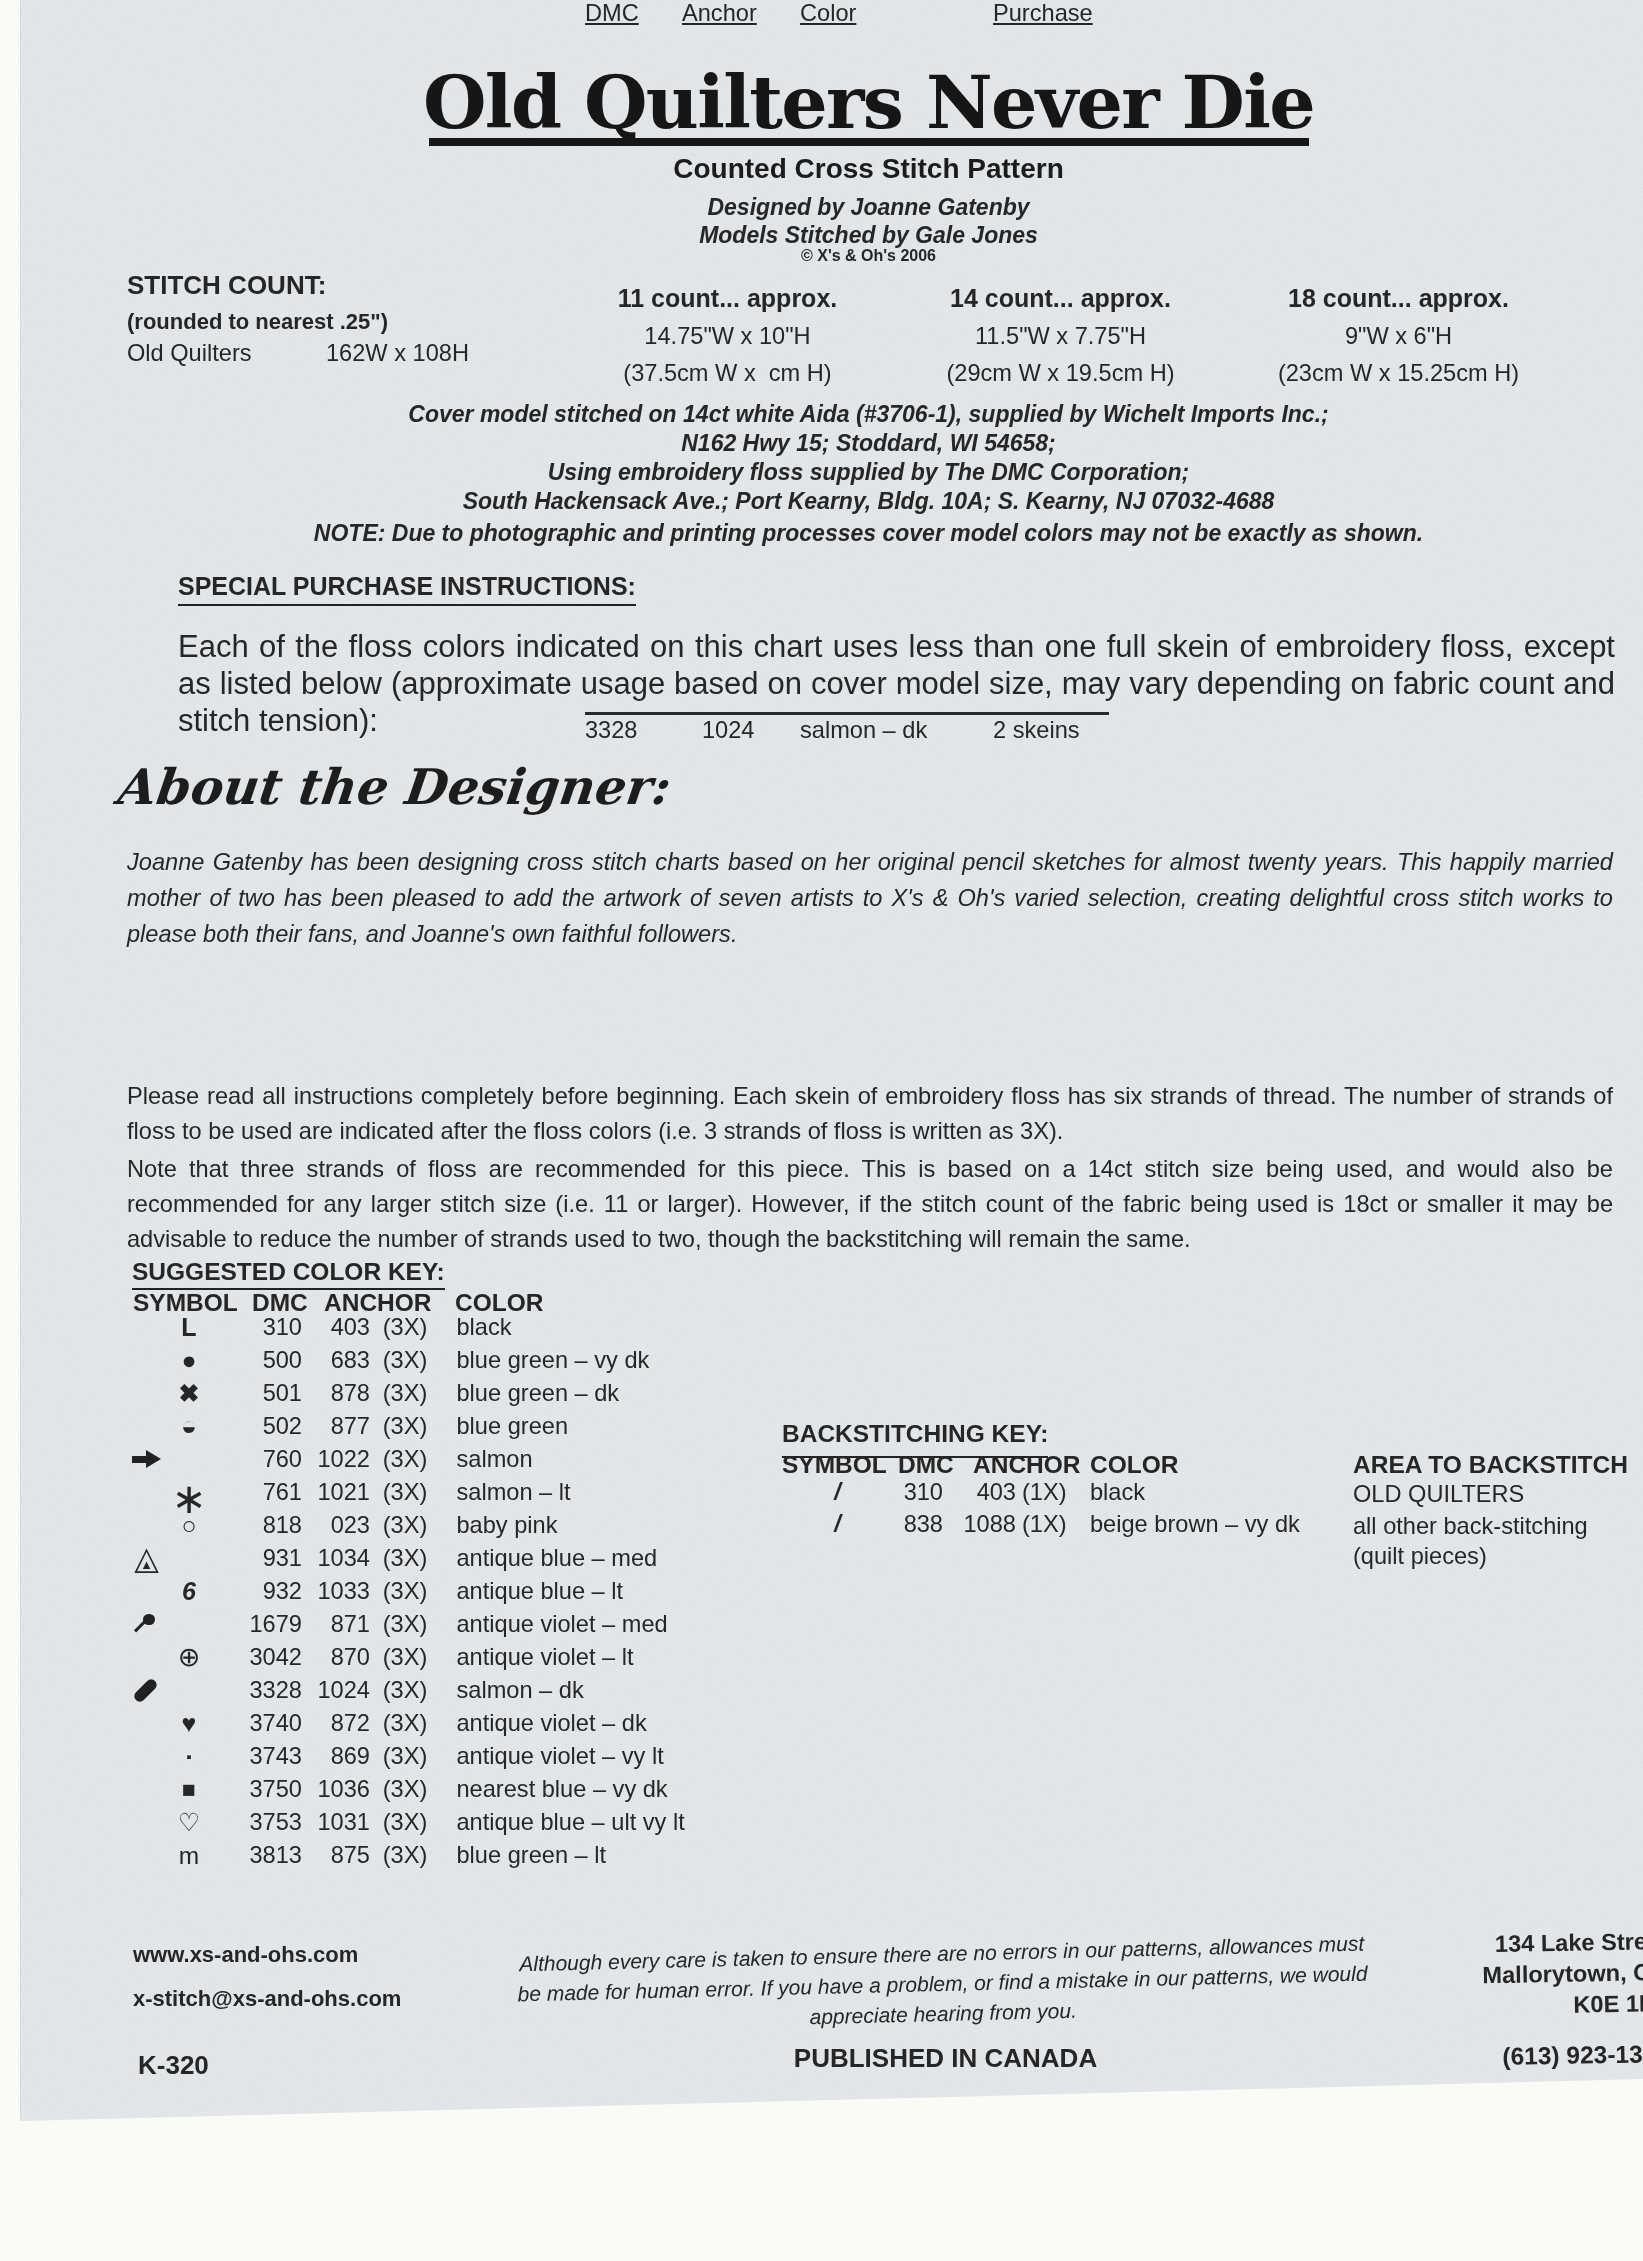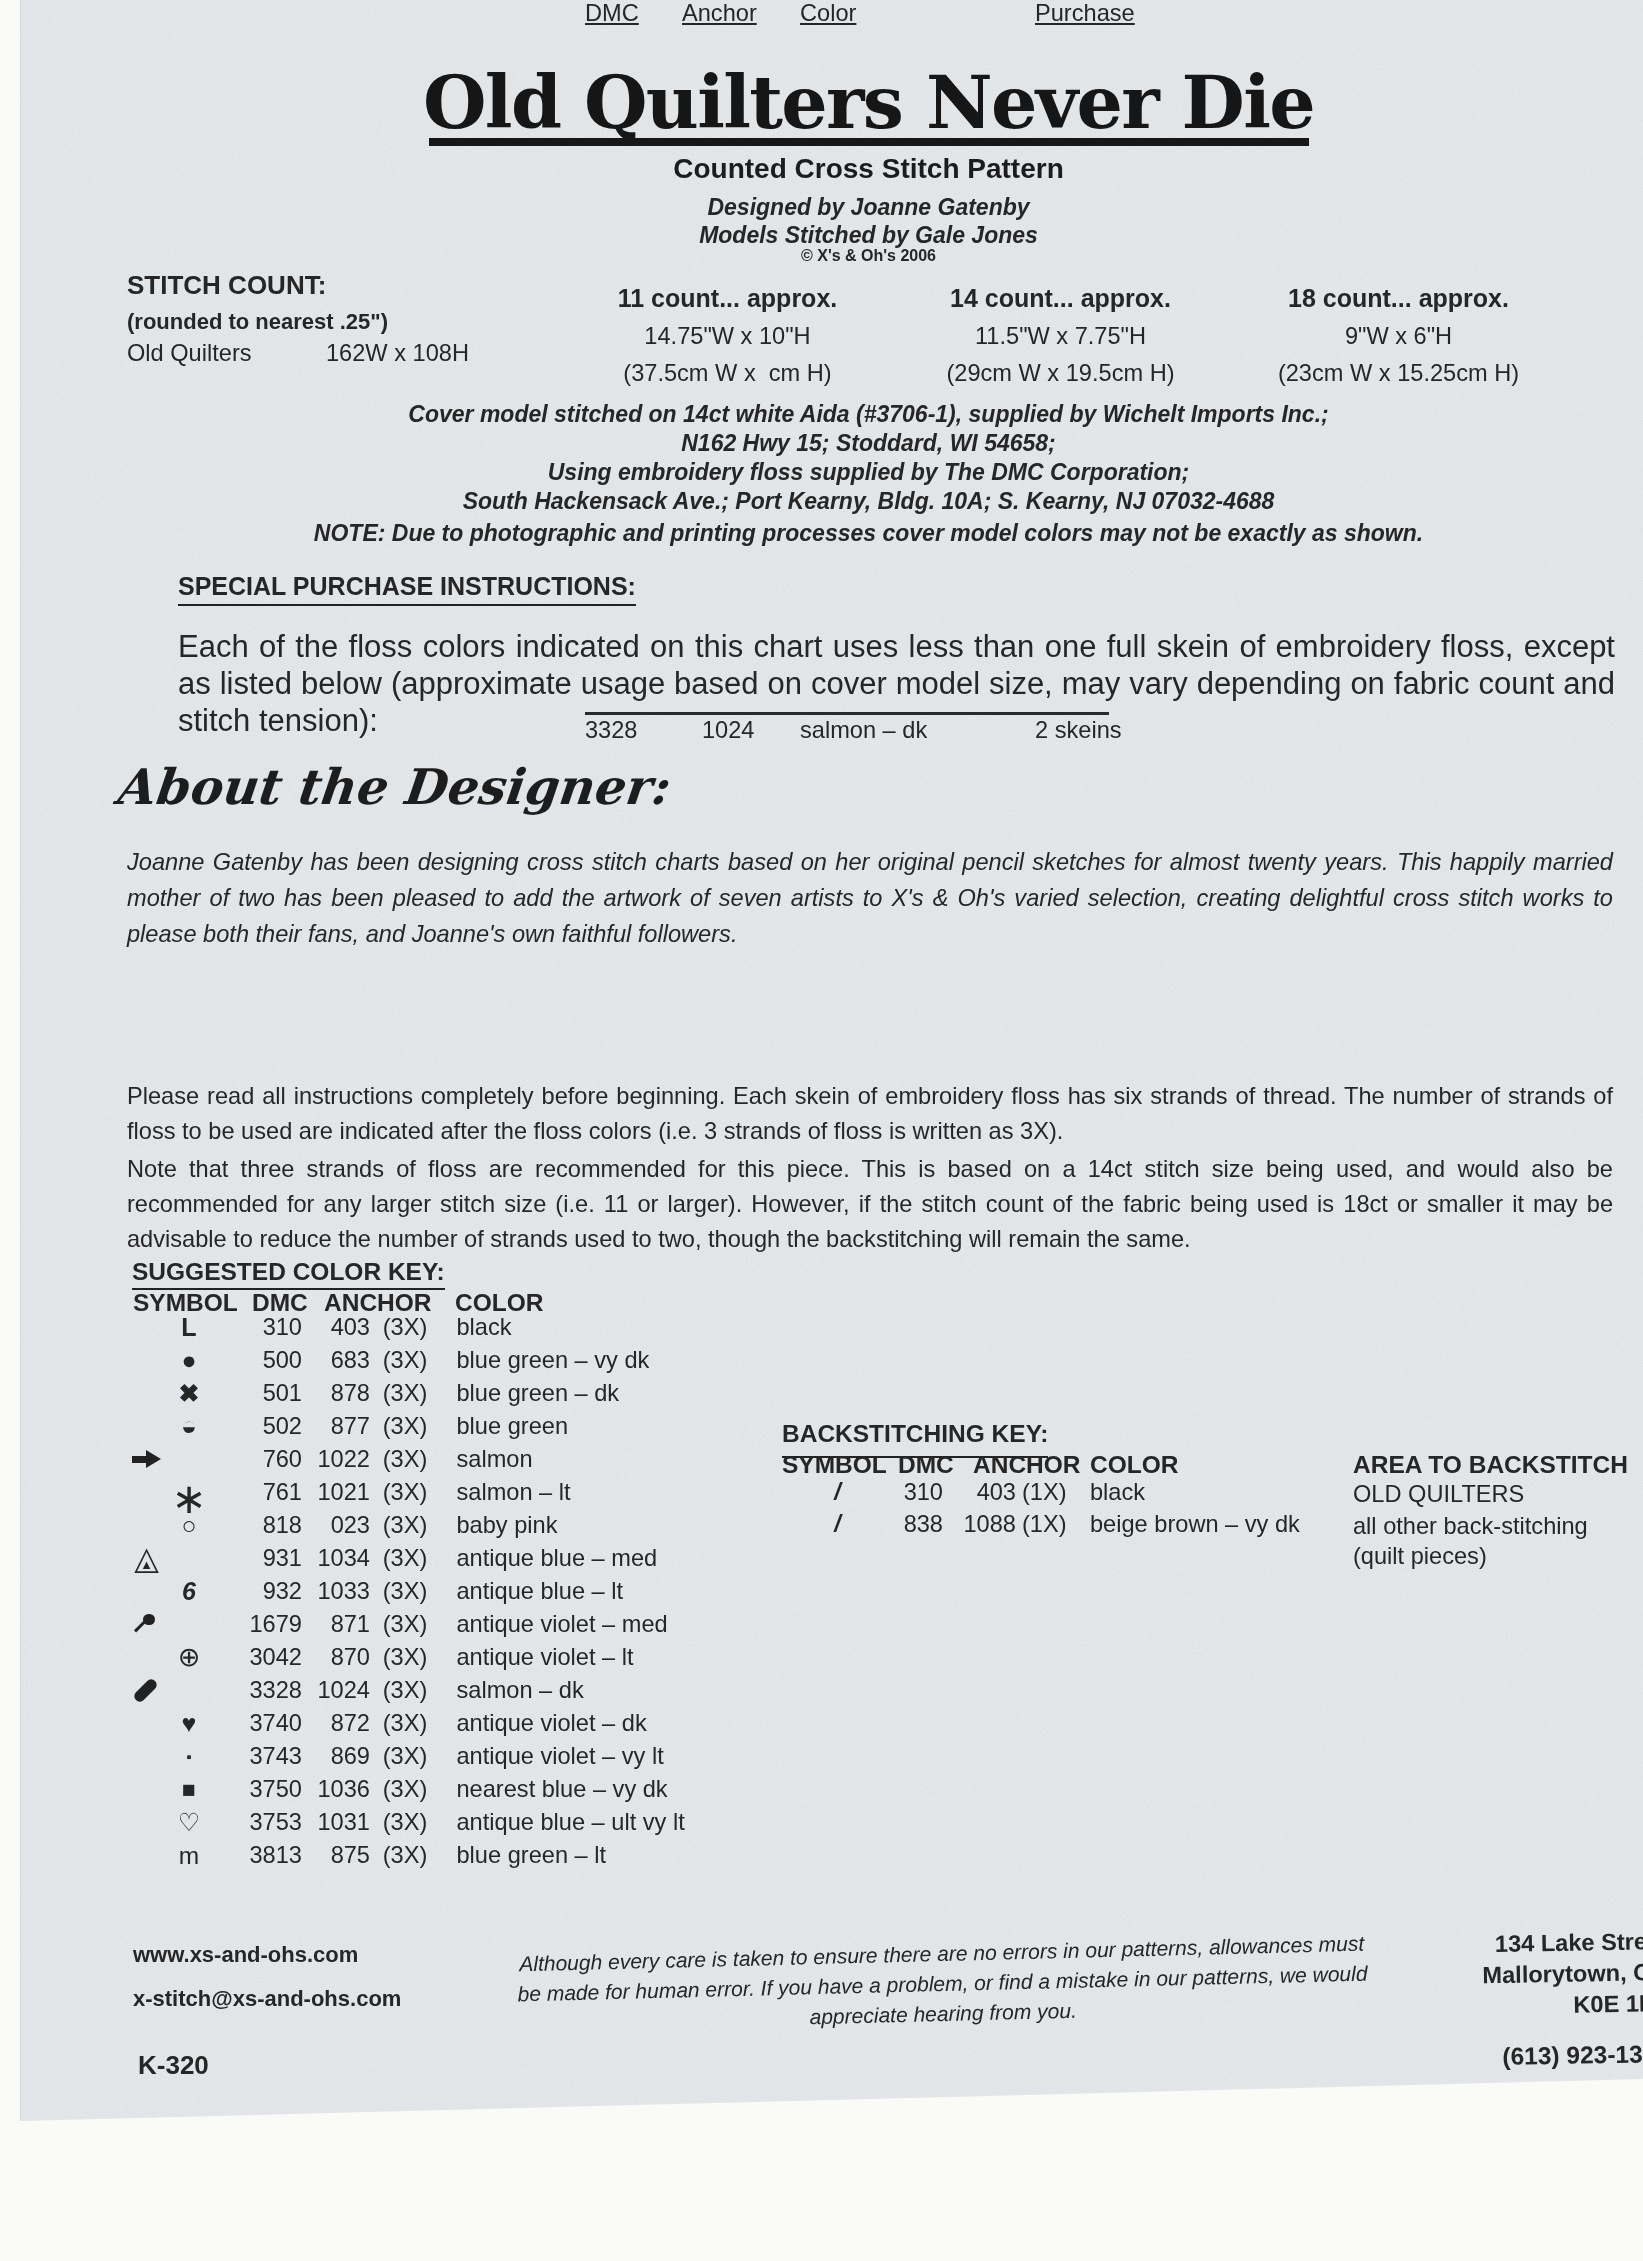--- a/index.html
+++ b/index.html
@@ -33,21 +33,21 @@
   .cover{top:400px;font-size:23px;font-weight:bold;font-style:italic;line-height:29px;}
   .note{top:520px;font-size:23px;font-weight:bold;font-style:italic;}
 
   
   .sp-head{left:157px;top:572px;font-size:25px;font-weight:bold;border-bottom:2.5px solid #222;padding-bottom:2.5px;}
   .sp-body{left:157px;top:628px;width:1437px;font-size:31px;line-height:37px;text-align:justify;}
   .sp-hrow{top:686px;}
   .sp-hrow span{position:absolute;font-size:23.6px;text-decoration:underline;}
   .sp-rule{top:712px;left:564px;width:524px;height:2.5px;background:#2a2a2a;}
   .sp-vrow span{position:absolute;top:717px;font-size:23.6px;}
-  .x-dmc{left:564px;} .x-anchor{left:661px;} .x-color{left:779px;} .x-purch{left:972px;margin-left:42px;} .x-anchor2{left:681px;}
+  .x-dmc{left:564px;} .x-anchor{left:661px;} .x-color{left:779px;} .x-purch{left:972px;} .x-anchor2{left:681px;}
 
   
   .about-head{left:98px;top:758px;font-family:"DejaVu Serif",serif;font-style:italic;font-weight:bold;font-size:49px;transform:skewX(-8deg);color:#1d1d1d;}
   .para{left:106px;width:1486px;font-size:23.6px;text-align:justify;}
   .p-it{font-style:italic;line-height:36px;}
   .p1{top:844px;} .p2{top:968px;} .p3{top:1079px;line-height:35px;} .p4{top:1152px;line-height:35px;}
   .bold-inline{font-weight:bold;}
 
   
   .ck-head{left:111px;top:1258px;font-size:24.5px;font-weight:bold;border-bottom:2.5px solid #222;padding-bottom:1.7px;}
@@ -323,20 +323,21 @@
         <span class="bs-color">beige brown – vy dk</span>
         <span class="bs-area">all other back-stitching
 (quilt pieces)</span>
       </div>
     </div>
 
   <div class="abs f-web">www.xs-and-ohs.com</div>
   <div class="abs f-mail">x-stitch@xs-and-ohs.com</div>
   <div class="abs f-code">K-320</div>
   <div class="abs f-disc">Although every care is taken to ensure there are no errors in our patterns, allowances must be made for human error.  If you have a problem, or find a mistake in our patterns, we would appreciate hearing from you.</div>
+  <div class="abs f-pub">PUBLISHED IN CANADA</div>
   <div class="abs f-right">
     <div>134 Lake Street</div>
     <div>Mallorytown, ON</div>
     <div>K0E 1R0</div>
     <div class="f-phone">(613) 923-1350</div>
   </div>
 </div>
 
 
 </body></html>

